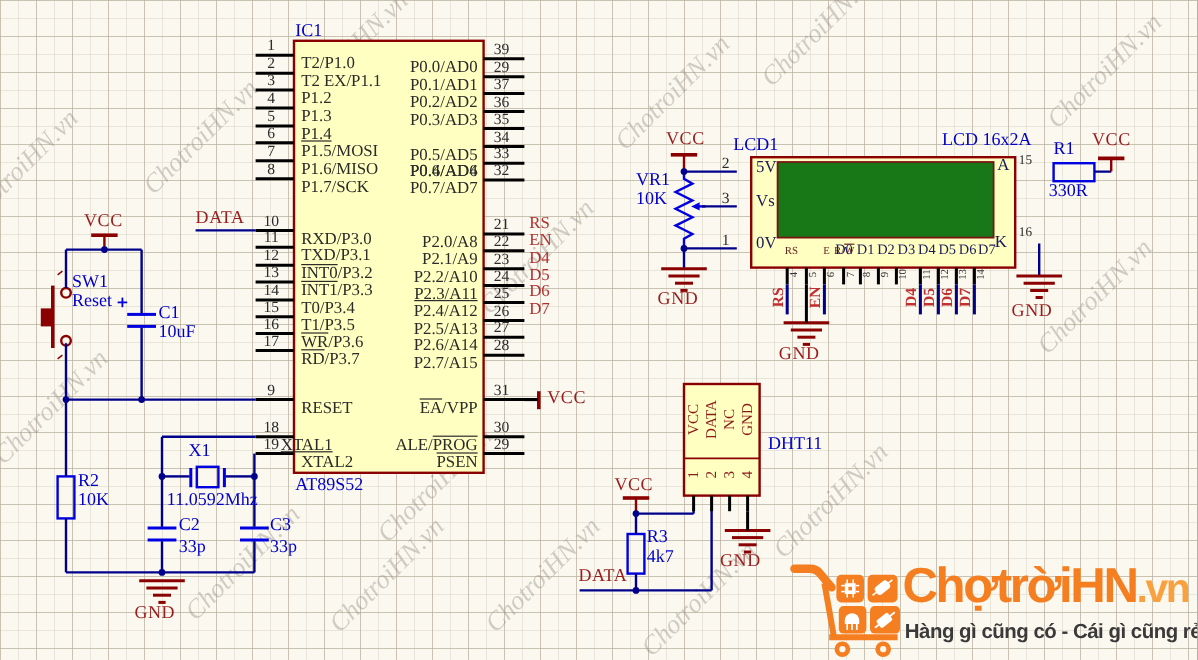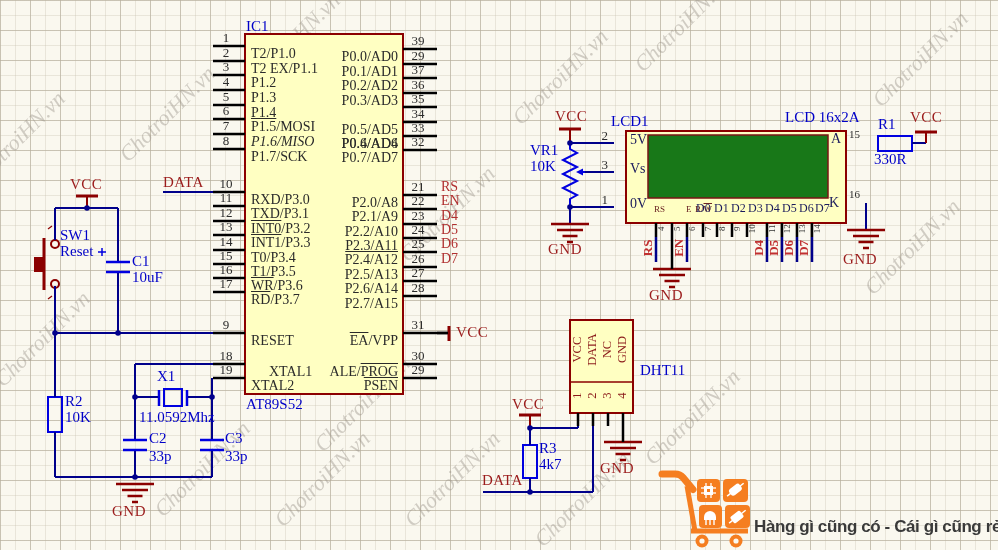--- a/index.html
+++ b/index.html
@@ -353,36 +353,37 @@
   <div class="t pnum r" style="left:596px;top:129px;width:12px">2</div>
   <div class="t pnum r" style="left:596px;top:158px;width:12px">3</div>
   <div class="t pnum r" style="left:596px;top:193px;width:12px">1</div>
   <div class="t pnum" style="left:849px;top:129px;font-size:11px">15</div>
   <div class="t pnum" style="left:849px;top:189px;font-size:11px">16</div>
 
   <div class="t blue" style="left:640px;top:363px">DHT11</div>
   <div class="t blue" style="left:539px;top:441px">R3</div>
   <div class="t blue" style="left:539px;top:457px">4k7</div>
 
+  <div class="t brand" style="left:752px;top:467px"><span>ChợtrờiHN</span><span class="vn">.vn</span></div>
   <div class="t tagline" style="left:754px;top:518px">Hàng gì cũng có - Cái gì cũng rẻ</div>
 
 <div class="t pnum" style="left: 212px; top: 31px; width: 28px;">1</div>
     <div class="t pname" style="left: 251px; top: 47px;">T2/P1.0</div>
     <div class="t pnum" style="left: 212px; top: 46px; width: 28px;">2</div>
     <div class="t pname" style="left: 251px; top: 62px;">T2 EX/P1.1</div>
     <div class="t pnum" style="left: 212px; top: 60px; width: 28px;">3</div>
     <div class="t pname" style="left: 251px; top: 76px;">P1.2</div>
     <div class="t pnum" style="left: 212px; top: 75px; width: 28px;">4</div>
     <div class="t pname" style="left: 251px; top: 91px;">P1.3</div>
     <div class="t pnum" style="left: 212px; top: 90px; width: 28px;">5</div>
     <div class="t pname" style="left: 251px; top: 106px; text-decoration: underline;">P1.4</div>
     <div class="t pnum" style="left: 212px; top: 104px; width: 28px;">6</div>
     <div class="t pname" style="left: 251px; top: 120px;">P1.5/MOSI</div>
     <div class="t pnum" style="left: 212px; top: 119px; width: 28px;">7</div>
-    <div class="t pname" style="left: 251px; top: 135px; font-style: italic;">P1.6/MISO</div>
+    <div class="t pname" style="left: 251px; top: 135px;">P1.6/MISO</div>
     <div class="t pnum" style="left: 212px; top: 134px; width: 28px;">8</div>
     <div class="t pname" style="left: 251px; top: 150px;">P1.7/SCK</div>
     <div class="t pnum" style="left: 212px; top: 177px; width: 28px;">10</div>
     <div class="t pname" style="left: 251px; top: 193px;">RXD/P3.0</div>
     <div class="t pnum" style="left: 212px; top: 191px; width: 28px;">11</div>
     <div class="t pname" style="left: 251px; top: 207px;">TXD/P3.1</div>
     <div class="t pnum" style="left: 212px; top: 206px; width: 28px;">12</div>
     <div class="t pname" style="left: 251px; top: 222px;"><span class="ol">INT0</span>/P3.2</div>
     <div class="t pnum" style="left: 212px; top: 220px; width: 28px;">13</div>
     <div class="t pname" style="left: 251px; top: 236px;"><span class="ol">INT1</span>/P3.3</div>
@@ -390,21 +391,21 @@
     <div class="t pname" style="left: 251px; top: 251px;">T0/P3.4</div>
     <div class="t pnum" style="left: 212px; top: 249px; width: 28px;">15</div>
     <div class="t pname" style="left: 251px; top: 265px; text-align: right;">T1/P3.5</div>
     <div class="t pnum" style="left: 212px; top: 263px; width: 28px;">16</div>
     <div class="t pname" style="left: 251px; top: 279px;"><span class="ol">WR</span>/P3.6</div>
     <div class="t pnum" style="left: 212px; top: 277px; width: 28px;">17</div>
     <div class="t pname" style="left: 251px; top: 293px;"><span class="ol">RD</span>/P3.7</div>
     <div class="t pnum" style="left: 212px; top: 318px; width: 28px;">9</div>
     <div class="t pname" style="left: 251px; top: 334px;">RESET</div>
     <div class="t pnum" style="left: 212px; top: 349px; width: 28px;">18</div>
-    <div class="t pname" style="left: 269px; top: 365px;">XTAL1</div>
+    <div class="t pname" style="left: 234px; top: 365px; text-decoration: underline;">XTAL1</div>
     <div class="t pnum" style="left: 212px; top: 363px; width: 28px;">19</div>
     <div class="t pname" style="left: 251px; top: 379px;">XTAL2</div>
     <div class="t pnum" style="left: 404px; top: 34px; width: 28px;">39</div>
     <div class="t pname r" style="left: 250px; top: 50px; width: 148px;">P0.0/AD0</div>
     <div class="t pnum" style="left: 404px; top: 49px; width: 28px;">29</div>
     <div class="t pname r" style="left: 250px; top: 65px; width: 148px;">P0.1/AD1</div>
     <div class="t pnum" style="left: 404px; top: 63px; width: 28px;">37</div>
     <div class="t pname r" style="left: 250px; top: 79px; width: 148px;">P0.2/AD2</div>
     <div class="t pnum" style="left: 404px; top: 78px; width: 28px;">36</div>
     <div class="t pname r" style="left: 250px; top: 94px; width: 148px;">P0.3/AD3</div>

